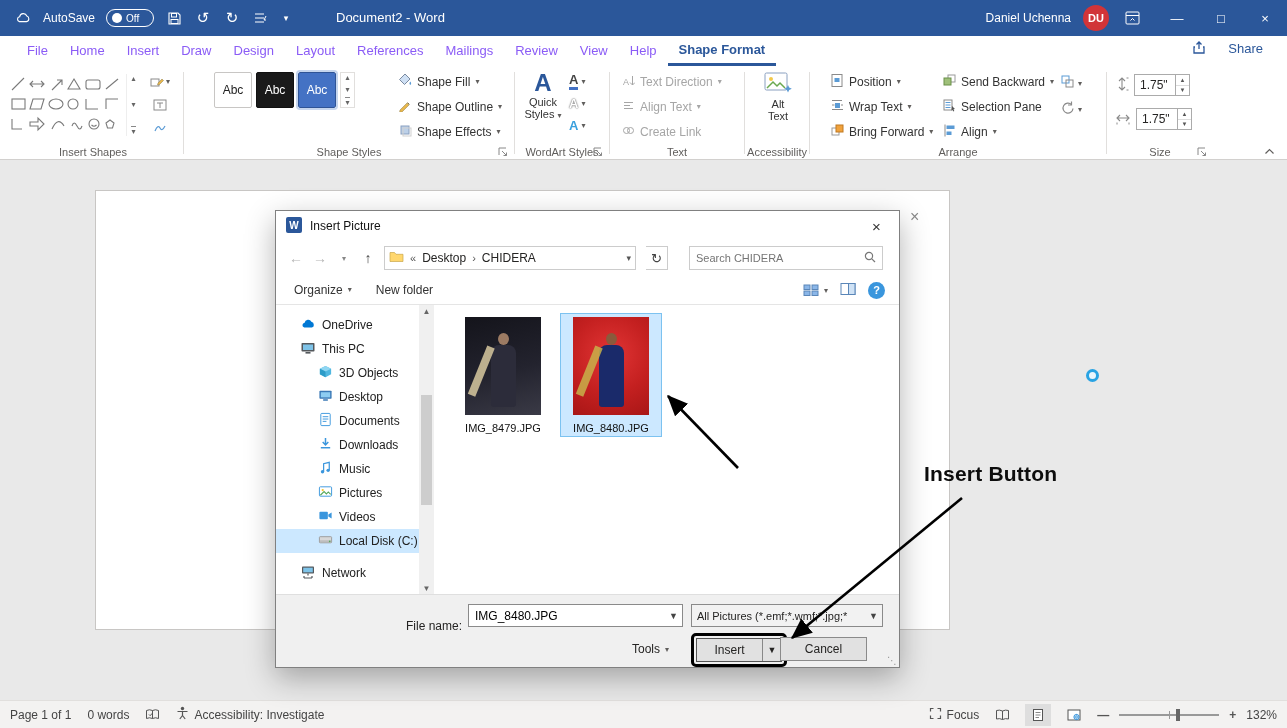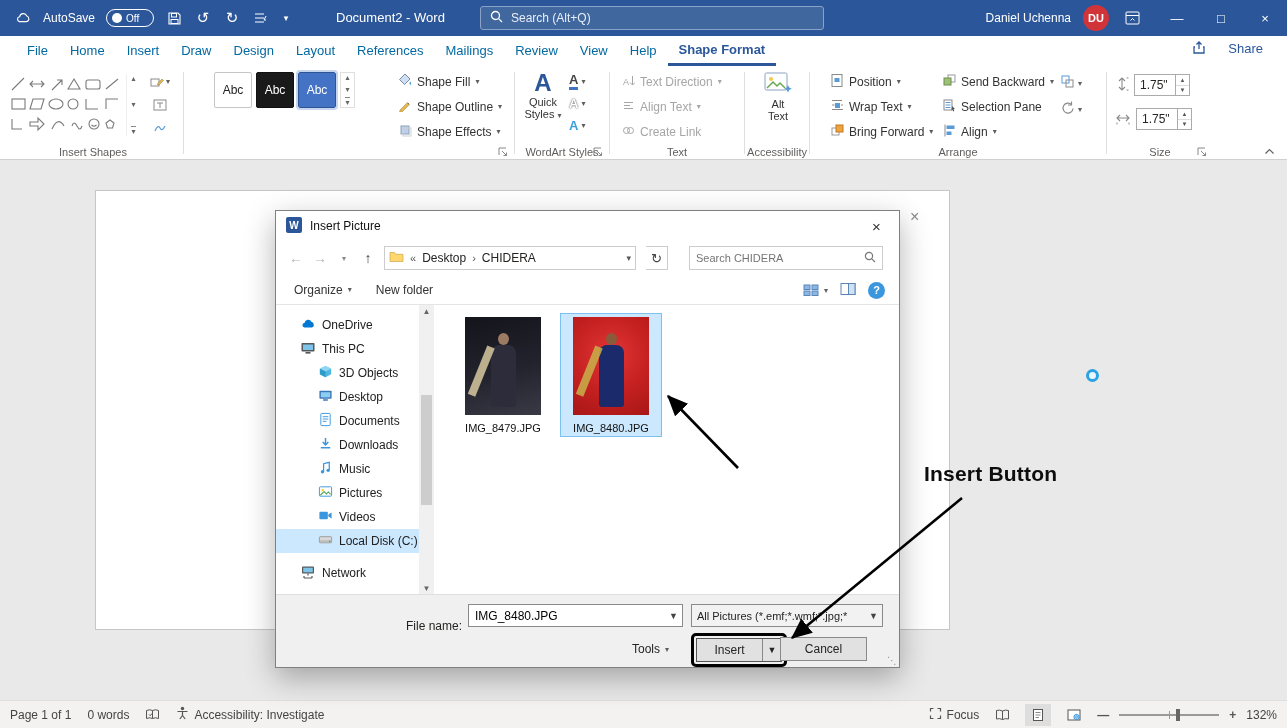--- a/index.html
+++ b/index.html
@@ -18,21 +18,21 @@
   .tb-toggle-state { font-size:10px; color:#fff; }
   .tb-title { position:absolute; left:336px; top:0; height:28px; line-height:36px; font-size:13px; white-space:nowrap; }
   .tb-search { position:absolute; left:480px; top:6px; width:344px; height:24px; background:#41679f; border:1px solid #8aa2c8; border-radius:3px; display:flex; align-items:center; gap:8px; padding:0 9px; color:#e8eef8; font-size:12px; }
   .tb-right { position:absolute; right:0; top:0; height:36px; display:flex; align-items:center; }
   .tb-user { font-size:12px; margin-right:12px; white-space:nowrap; }
   .tb-avatar { width:26px; height:26px; border-radius:50%; background:#d13438; color:#fff; font-size:11px; font-weight:bold; display:flex; align-items:center; justify-content:center; margin-right:14px; }
   .wbtn { width:44px; height:36px; display:flex; align-items:center; justify-content:center; font-size:13px; }
 
   
   .tabsrow { position:absolute; left:0; top:36px; width:100%; height:30px; background:#fff; display:flex; align-items:stretch; padding-left:16px; }
-  .rtab { padding:0 11px; line-height:30px; font-size:13px; color:#0369a1; white-space:nowrap; }
+  .rtab { padding:0 11px; line-height:30px; font-size:13px; color:#8b5cf6; white-space:nowrap; }
   .rtab.active { color:#2b579a; font-weight:bold; border-bottom:3px solid #2b579a; line-height:27px; }
   .share-btn { position:absolute; right:24px; top:40px; display:flex; align-items:center; gap:22px; color:#2b579a; font-size:13px; }
 
   
   .ribbon { position:absolute; left:0; top:66px; width:100%; height:94px; background:#fff; border-bottom:1px solid #d2d0ce; }
   .rg { position:absolute; top:0; height:79px; }
   .rg-label { position:absolute; top:80px; left:0; width:100%; text-align:center; font-size:11px; color:#605e5c; white-space:nowrap; }
   .rg-div { position:absolute; top:6px; height:82px; width:1px; background:#e1dfdd; }
   .launcher { position:absolute; top:80px; right:2px; width:12px; height:12px; }
   .chv { font-size:8px; color:#605e5c; }
@@ -182,29 +182,20 @@
       <span class="tb-icon">↻</span>
       <span class="tb-icon">
         <svg width="14" height="12" viewBox="0 0 14 12">
             <path d="M1 2 h9 M1 6 h9 M1 10 h9" stroke="#fff" stroke-width="1.2"></path>
             <path d="M12 4 l-2 4 h2" stroke="#fff" fill="none"></path>
           </svg>
       </span>
       <span class="tb-icon small">▾</span>
     </div>
     <div class="tb-title">Document2 - Word</div>
-    <div class="tb-search">
-      <span>
-        <svg width="13" height="13" viewBox="0 0 13 13">
-            <circle cx="5.5" cy="5.5" r="4" fill="none" stroke="#fff" stroke-width="1.3"></circle>
-            <path d="M8.6 8.6 L12 12" stroke="#fff" stroke-width="1.3"></path>
-          </svg>
-      </span>
-      <span>Search (Alt+Q)</span>
-    </div>
     <div class="tb-right">
       <span class="tb-user">Daniel Uchenna</span>
       <span class="tb-avatar">DU</span>
       <span class="tb-icon" style="margin-right:14px">
         <svg width="15" height="14" viewBox="0 0 15 14">
             <rect x="1" y="1" width="13" height="12" rx="1" fill="none" stroke="#fff"></rect>
             <path d="M1 4.5 h13" stroke="#fff"></path>
             <path d="M5.5 9.5 l2-2 2 2" fill="none" stroke="#fff"></path>
           </svg>
       </span>
@@ -327,20 +318,21 @@
         </div>
         <div class="sf-row">
           <span><svg width="14" height="14" viewBox="0 0 14 14">
                 <rect x="3" y="3" width="8" height="8" fill="#bcd0e8" stroke="#8aa0c0"></rect>
                 <rect x="5" y="5" width="8" height="8" fill="none" stroke="#cfcfcf"></rect>
               </svg></span>
           <span>Shape Effects</span>
           <span class="chv">▾</span>
         </div>
       </div>
+      <div class="rg-label">Shape Styles</div>
       <span class="launcher">
         <svg width="10" height="10" viewBox="0 0 10 10">
             <path d="M1 8 V1 H8" fill="none" stroke="#888"></path>
             <path d="M4 4 L8.5 8.5 M8.5 5.5 V8.5 H5.5" fill="none" stroke="#888"></path>
           </svg>
       </span>
     </div>
     <div class="rg-div" style="left:514px"></div>
 
     <div class="rg" style="left:517px;width:90px">

